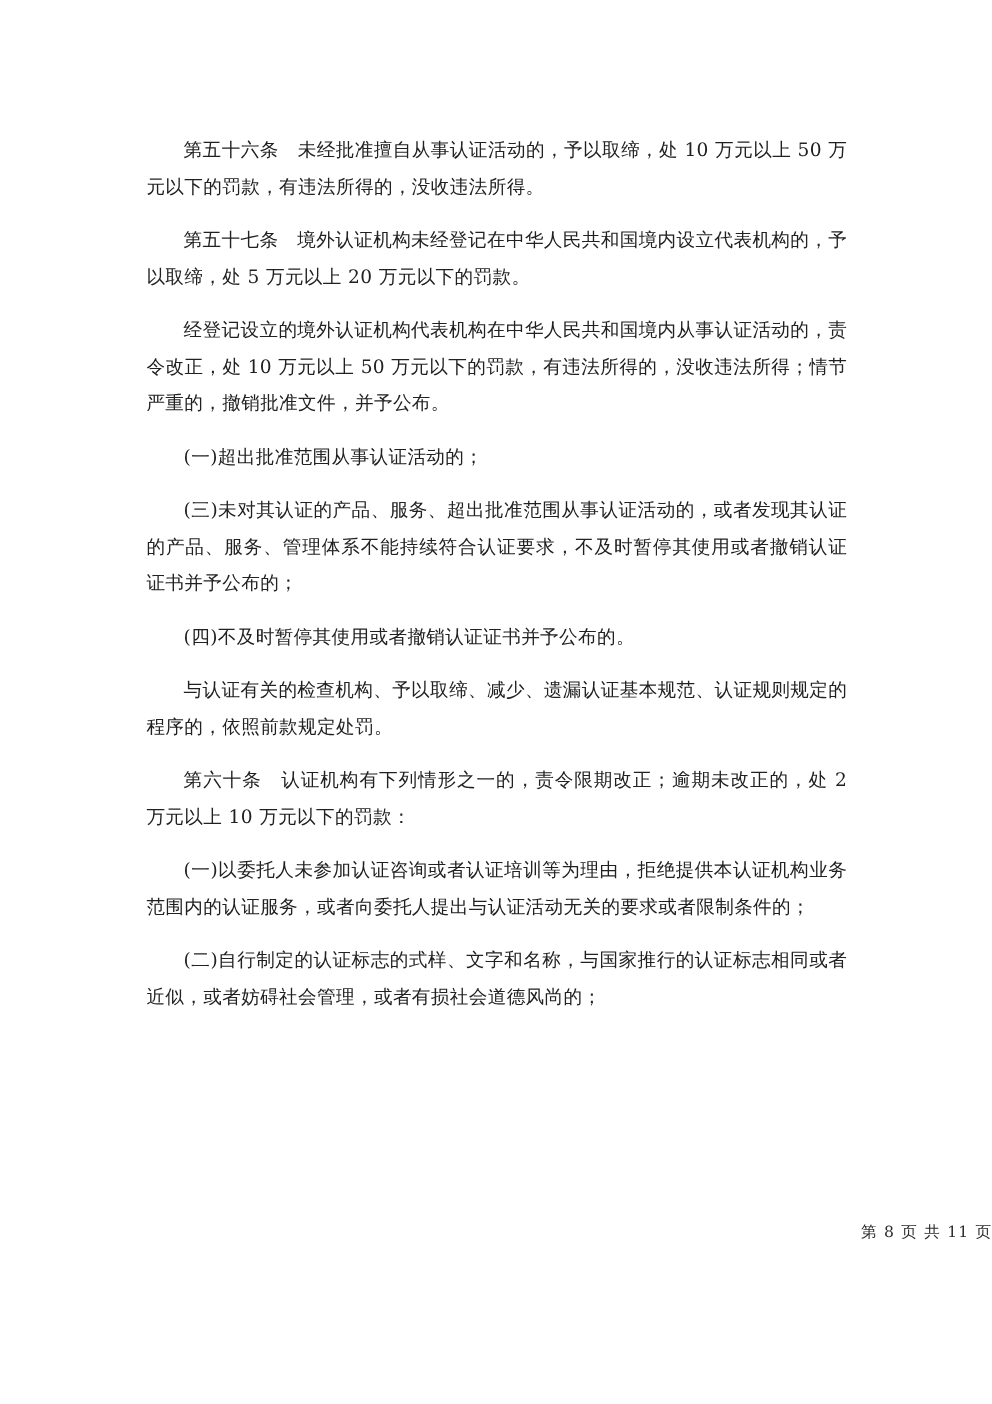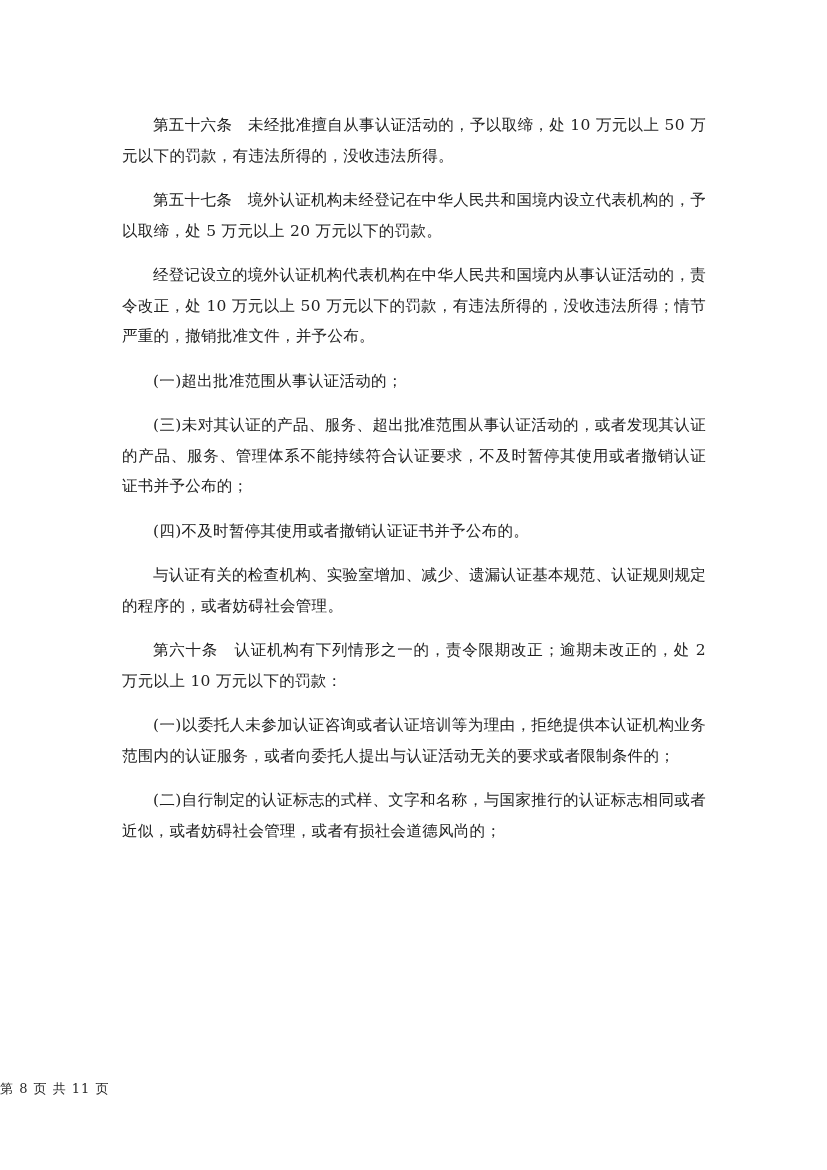--- a/index.html
+++ b/index.html
@@ -27,43 +27,43 @@
     font-size: 15.5px;
     line-height: 30.5px;
     color: #212121;
     text-align: justify;
     text-indent: 2em;
     letter-spacing: 0.3px;
     word-break: break-all;
   }
   .footer {
     position: absolute;
-    top: 1078px;
+    top: 1016px;
     left: 0;
     width: 100%;
-    text-align: left;
+    text-align: right;
   }
   .footer span {
     font-size: 13px;
     color: #2a2a2a;
     letter-spacing: 1px;
   }
 </style>
 </head>
 <body>
 
 <div class="page">
   <main class="content">
       <p>第五十六条　未经批准擅自从事认证活动的，予以取缔，处 10 万元以上 50 万元以下的罚款，有违法所得的，没收违法所得。</p>
       <p>第五十七条　境外认证机构未经登记在中华人民共和国境内设立代表机构的，予以取缔，处 5 万元以上 20 万元以下的罚款。</p>
       <p>经登记设立的境外认证机构代表机构在中华人民共和国境内从事认证活动的，责令改正，处 10 万元以上 50 万元以下的罚款，有违法所得的，没收违法所得；情节严重的，撤销批准文件，并予公布。</p>
       <p>(一)超出批准范围从事认证活动的；</p>
       <p>(三)未对其认证的产品、服务、超出批准范围从事认证活动的，或者发现其认证的产品、服务、管理体系不能持续符合认证要求，不及时暂停其使用或者撤销认证证书并予公布的；</p>
       <p>(四)不及时暂停其使用或者撤销认证证书并予公布的。</p>
-      <p>与认证有关的检查机构、实验室增加、减少、遗漏认证基本规范、认证规则规定的程序的，或者妨碍社会管理。</p>
+      <p>与认证有关的检查机构、予以取缔、减少、遗漏认证基本规范、认证规则规定的程序的，依照前款规定处罚。</p>
       <p>第六十条　认证机构有下列情形之一的，责令限期改正；逾期未改正的，处 2 万元以上 10 万元以下的罚款：</p>
       <p>(一)以委托人未参加认证咨询或者认证培训等为理由，拒绝提供本认证机构业务范围内的认证服务，或者向委托人提出与认证活动无关的要求或者限制条件的；</p>
       <p>(二)自行制定的认证标志的式样、文字和名称，与国家推行的认证标志相同或者近似，或者妨碍社会管理，或者有损社会道德风尚的；</p>
     </main>
   <footer class="footer">
     <span>第 8 页 共 11 页</span>
   </footer>
 </div>
 
 </body></html>

